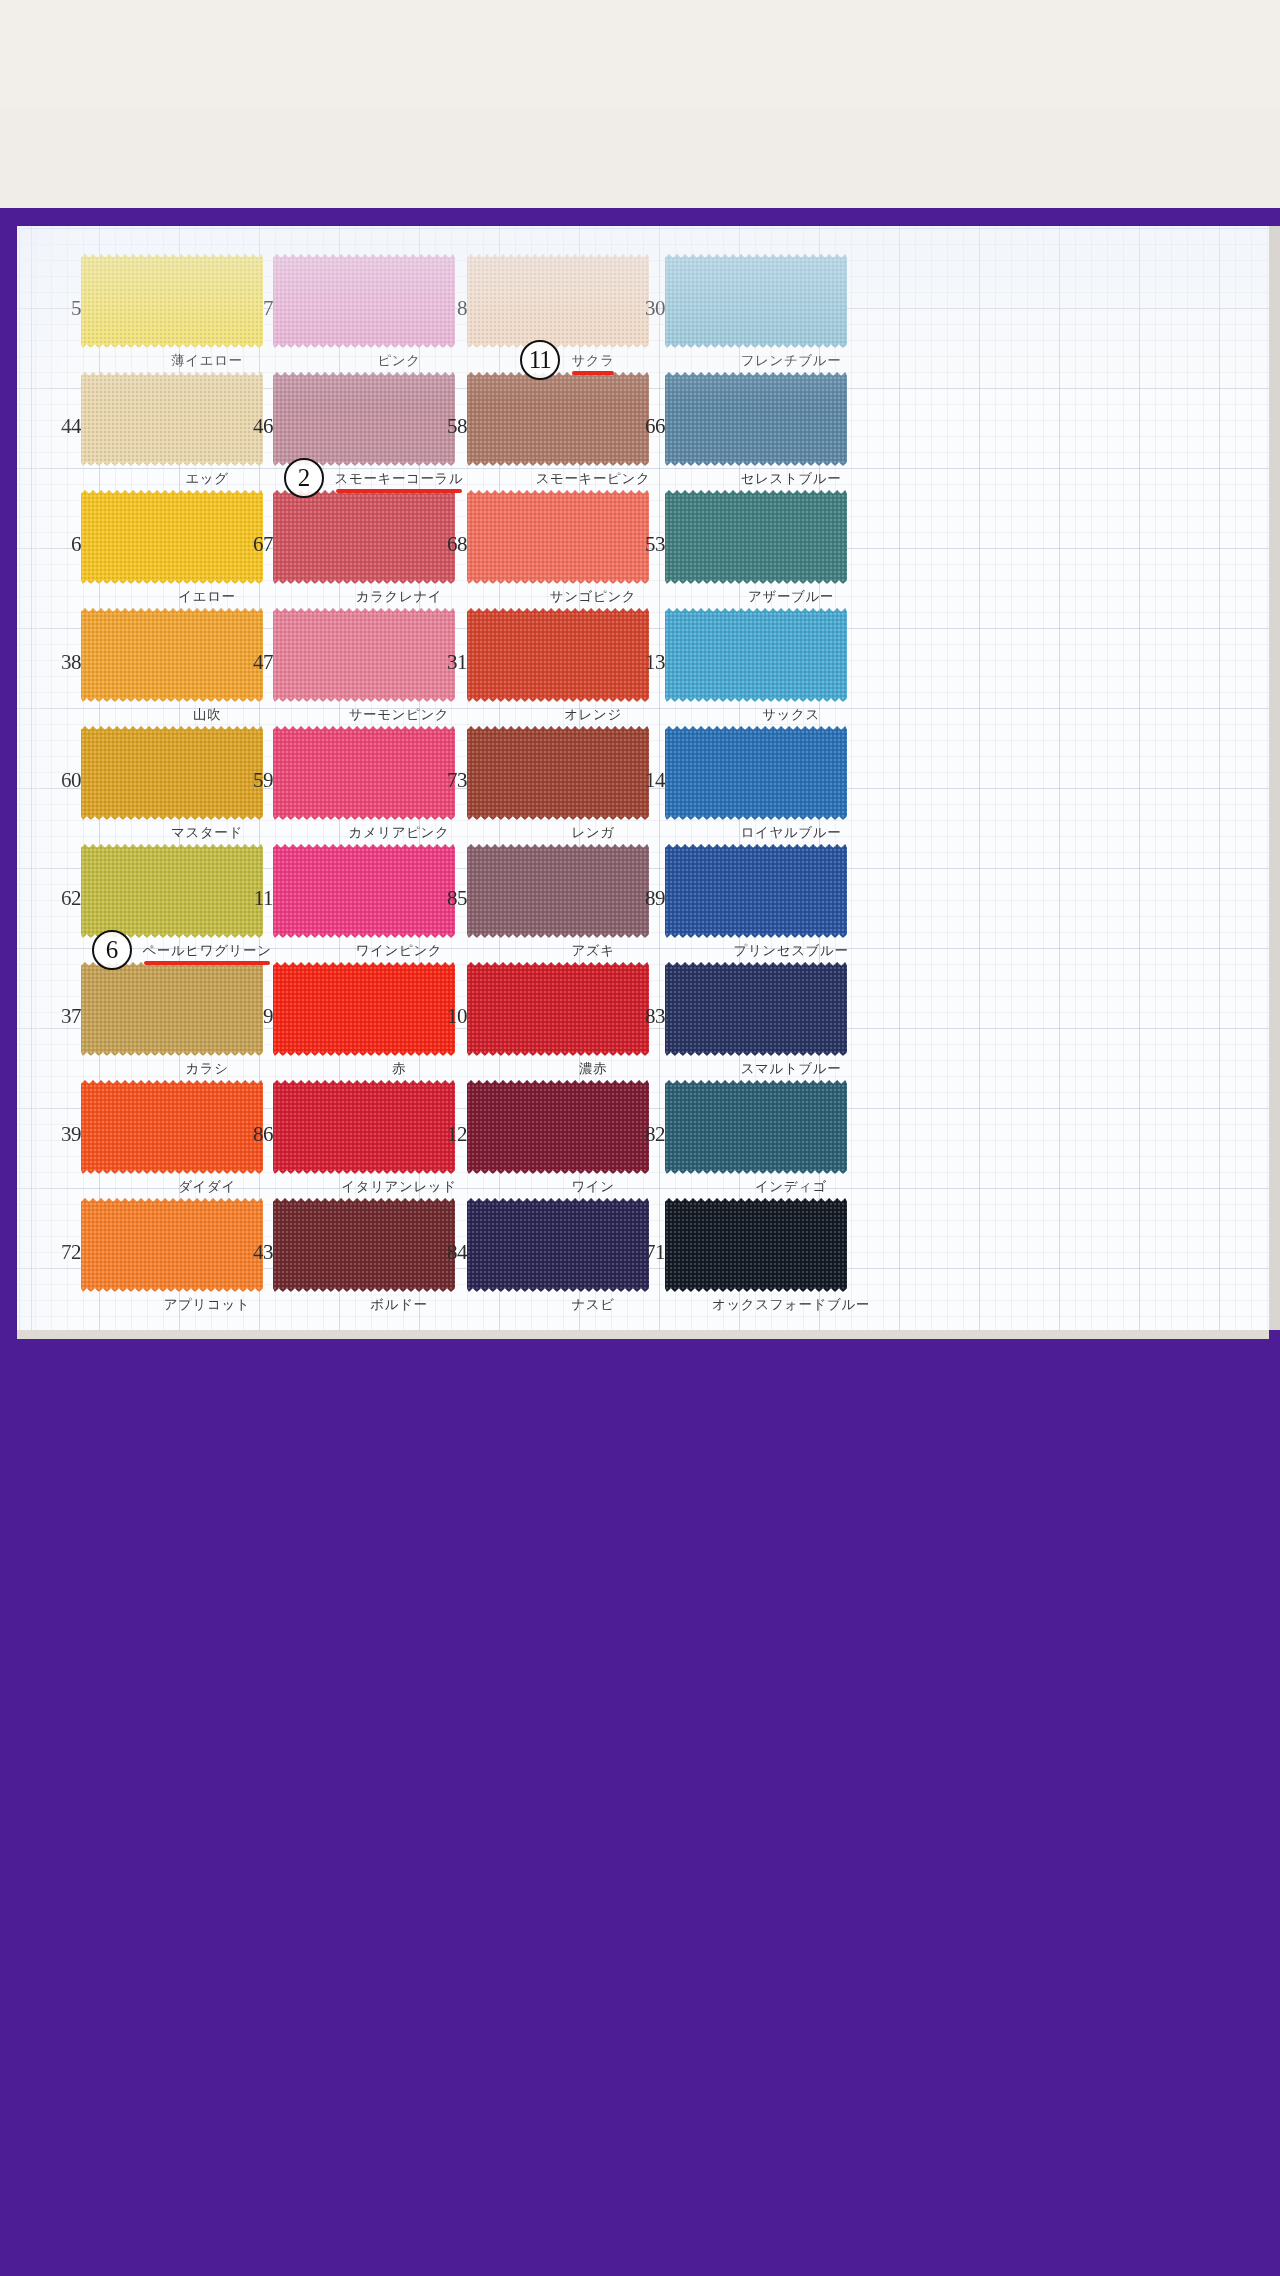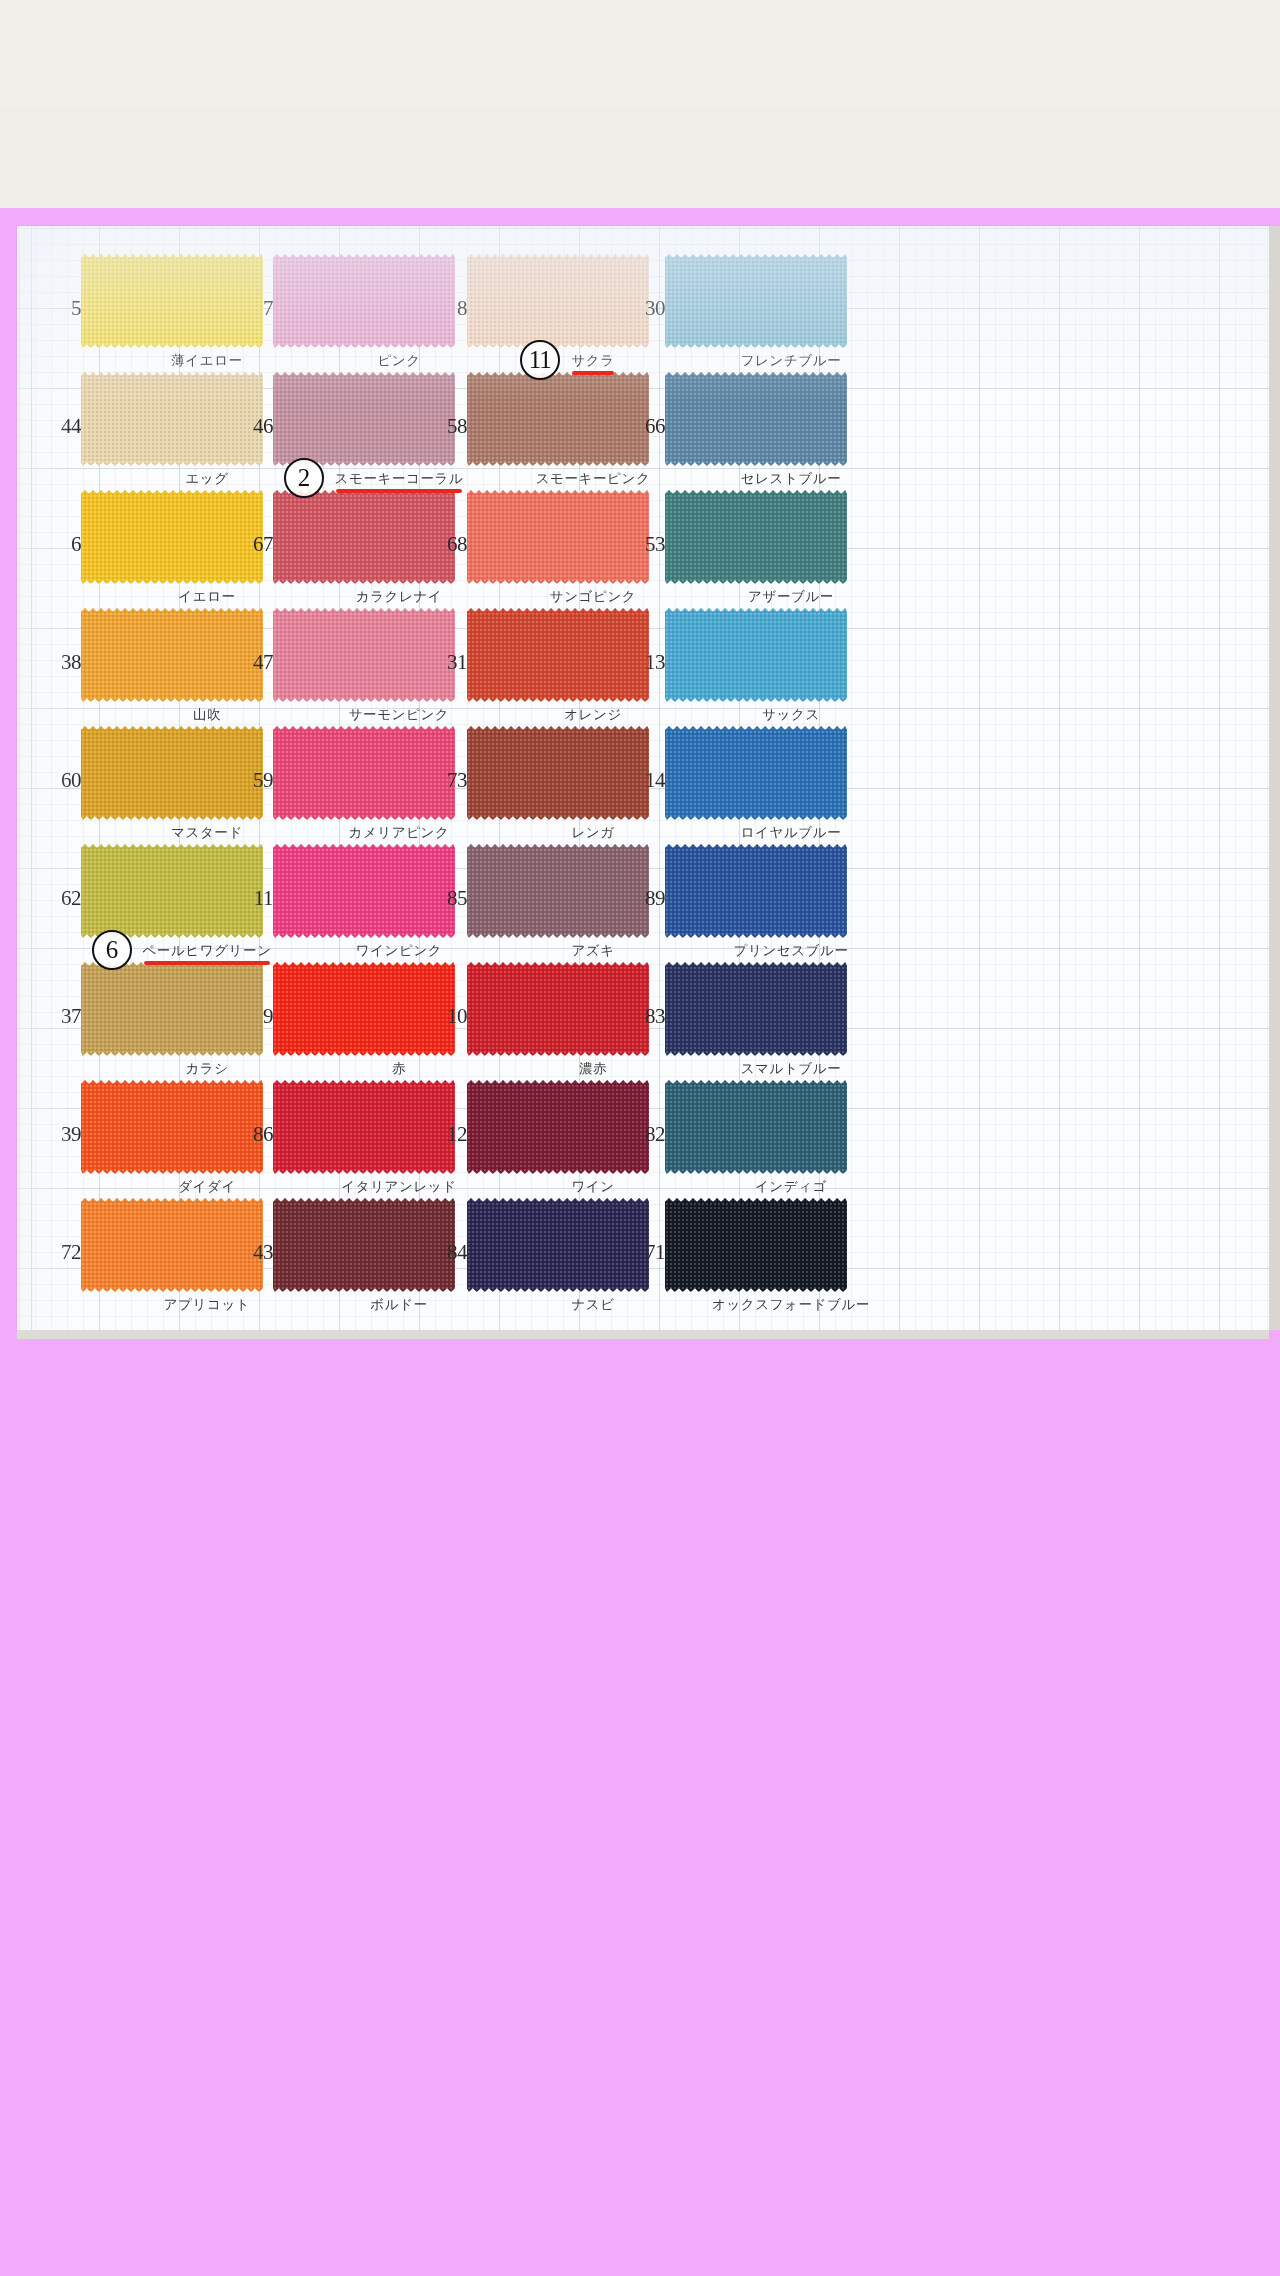--- a/index.html
+++ b/index.html
@@ -12,21 +12,21 @@
     overflow: hidden;
     position: relative;
   }
 
   
   #page-root {
     position: absolute;
     left: 0; top: 0;
     width: 1280px;
     height: 2276px;
-    background: #f0abfc;
+    background: #4c1d95;
   }
 
   .band-top {
     position: absolute;
     left: 0; top: 0;
     width: 1280px; height: 208px;
     background: #efecе7;
     background: #f0ede8;
   }
   .band-top-inner {

